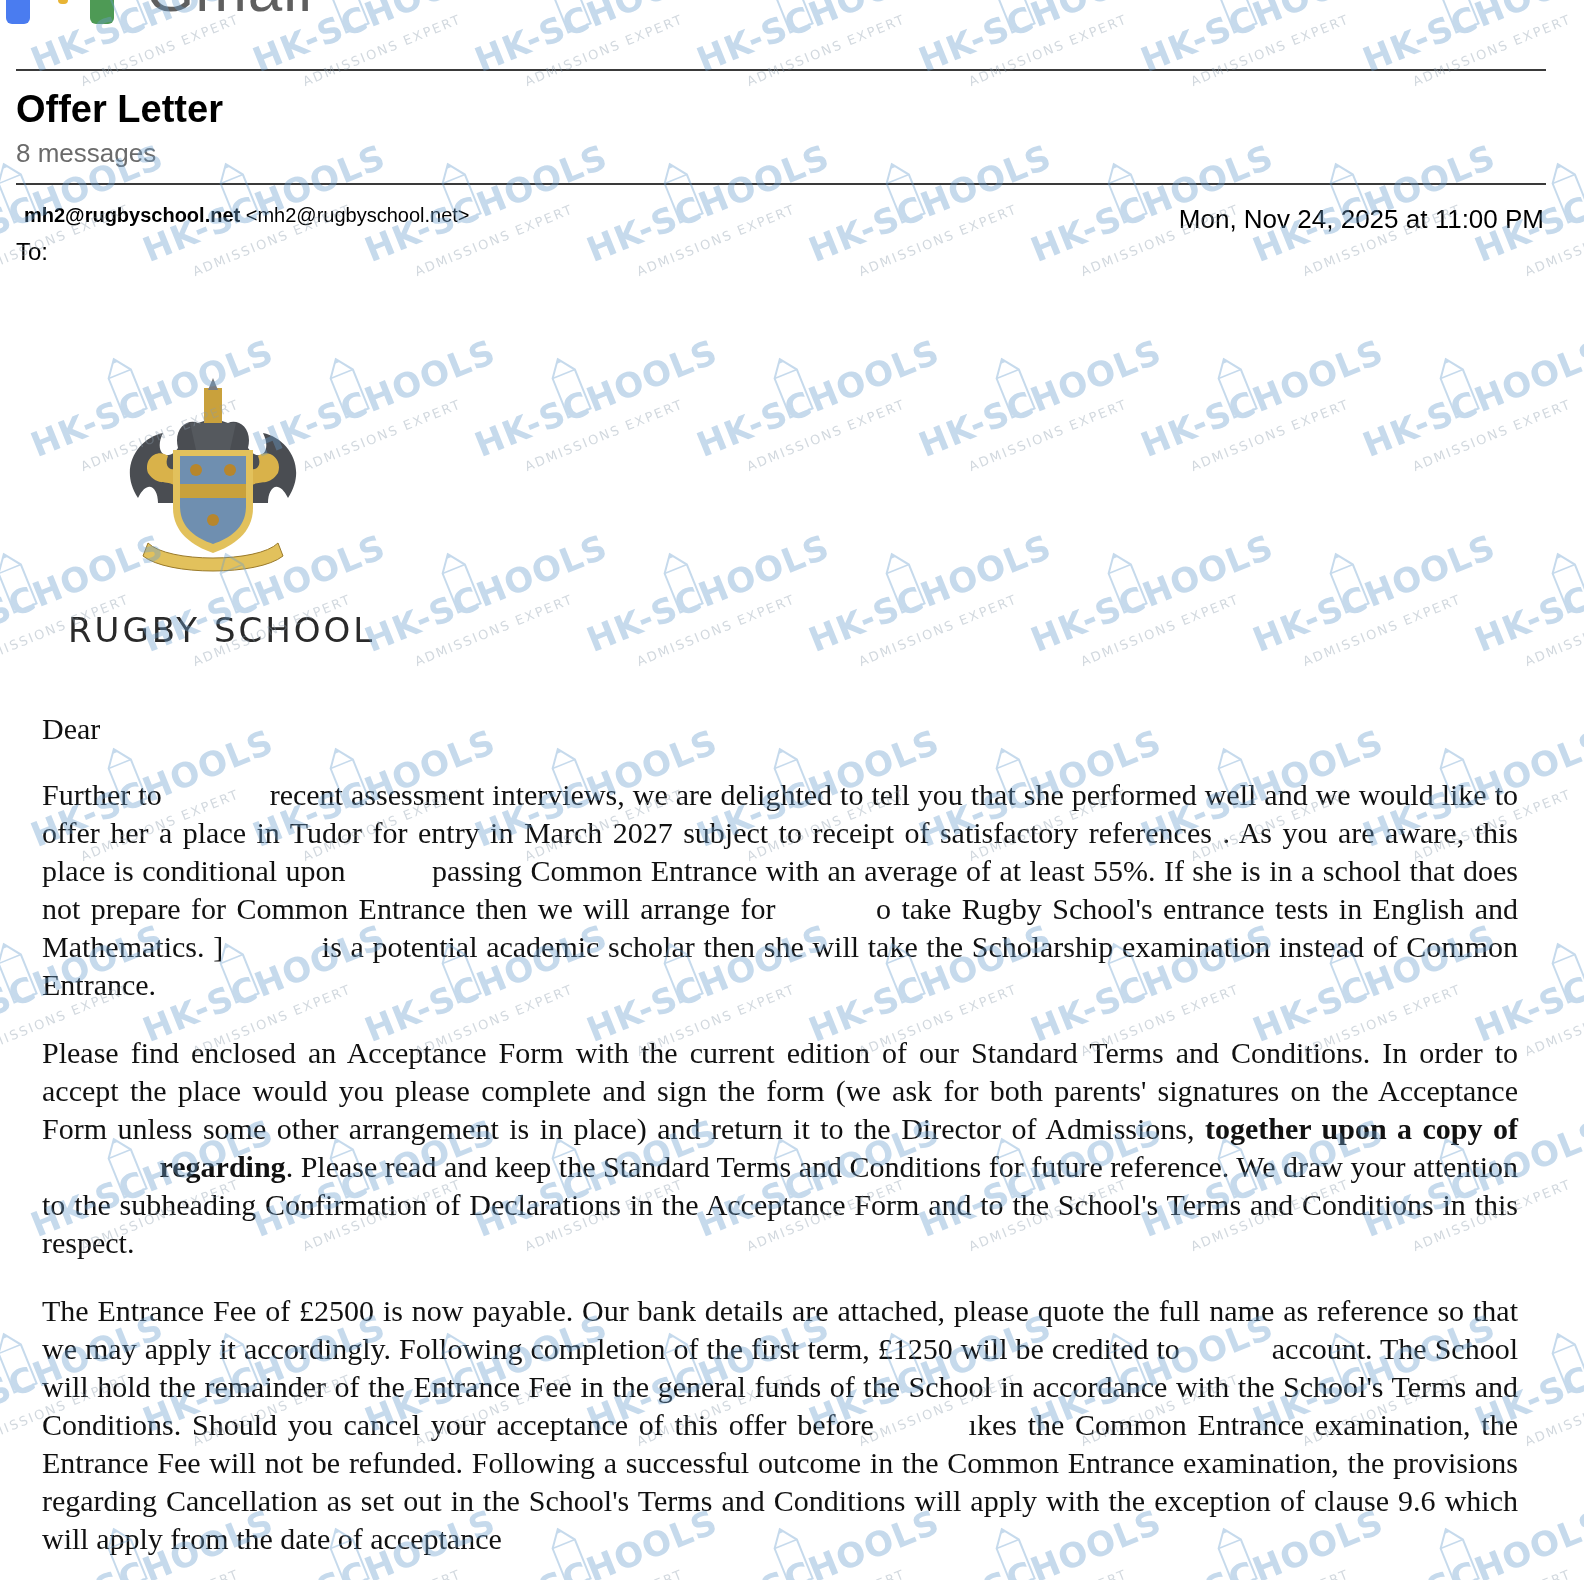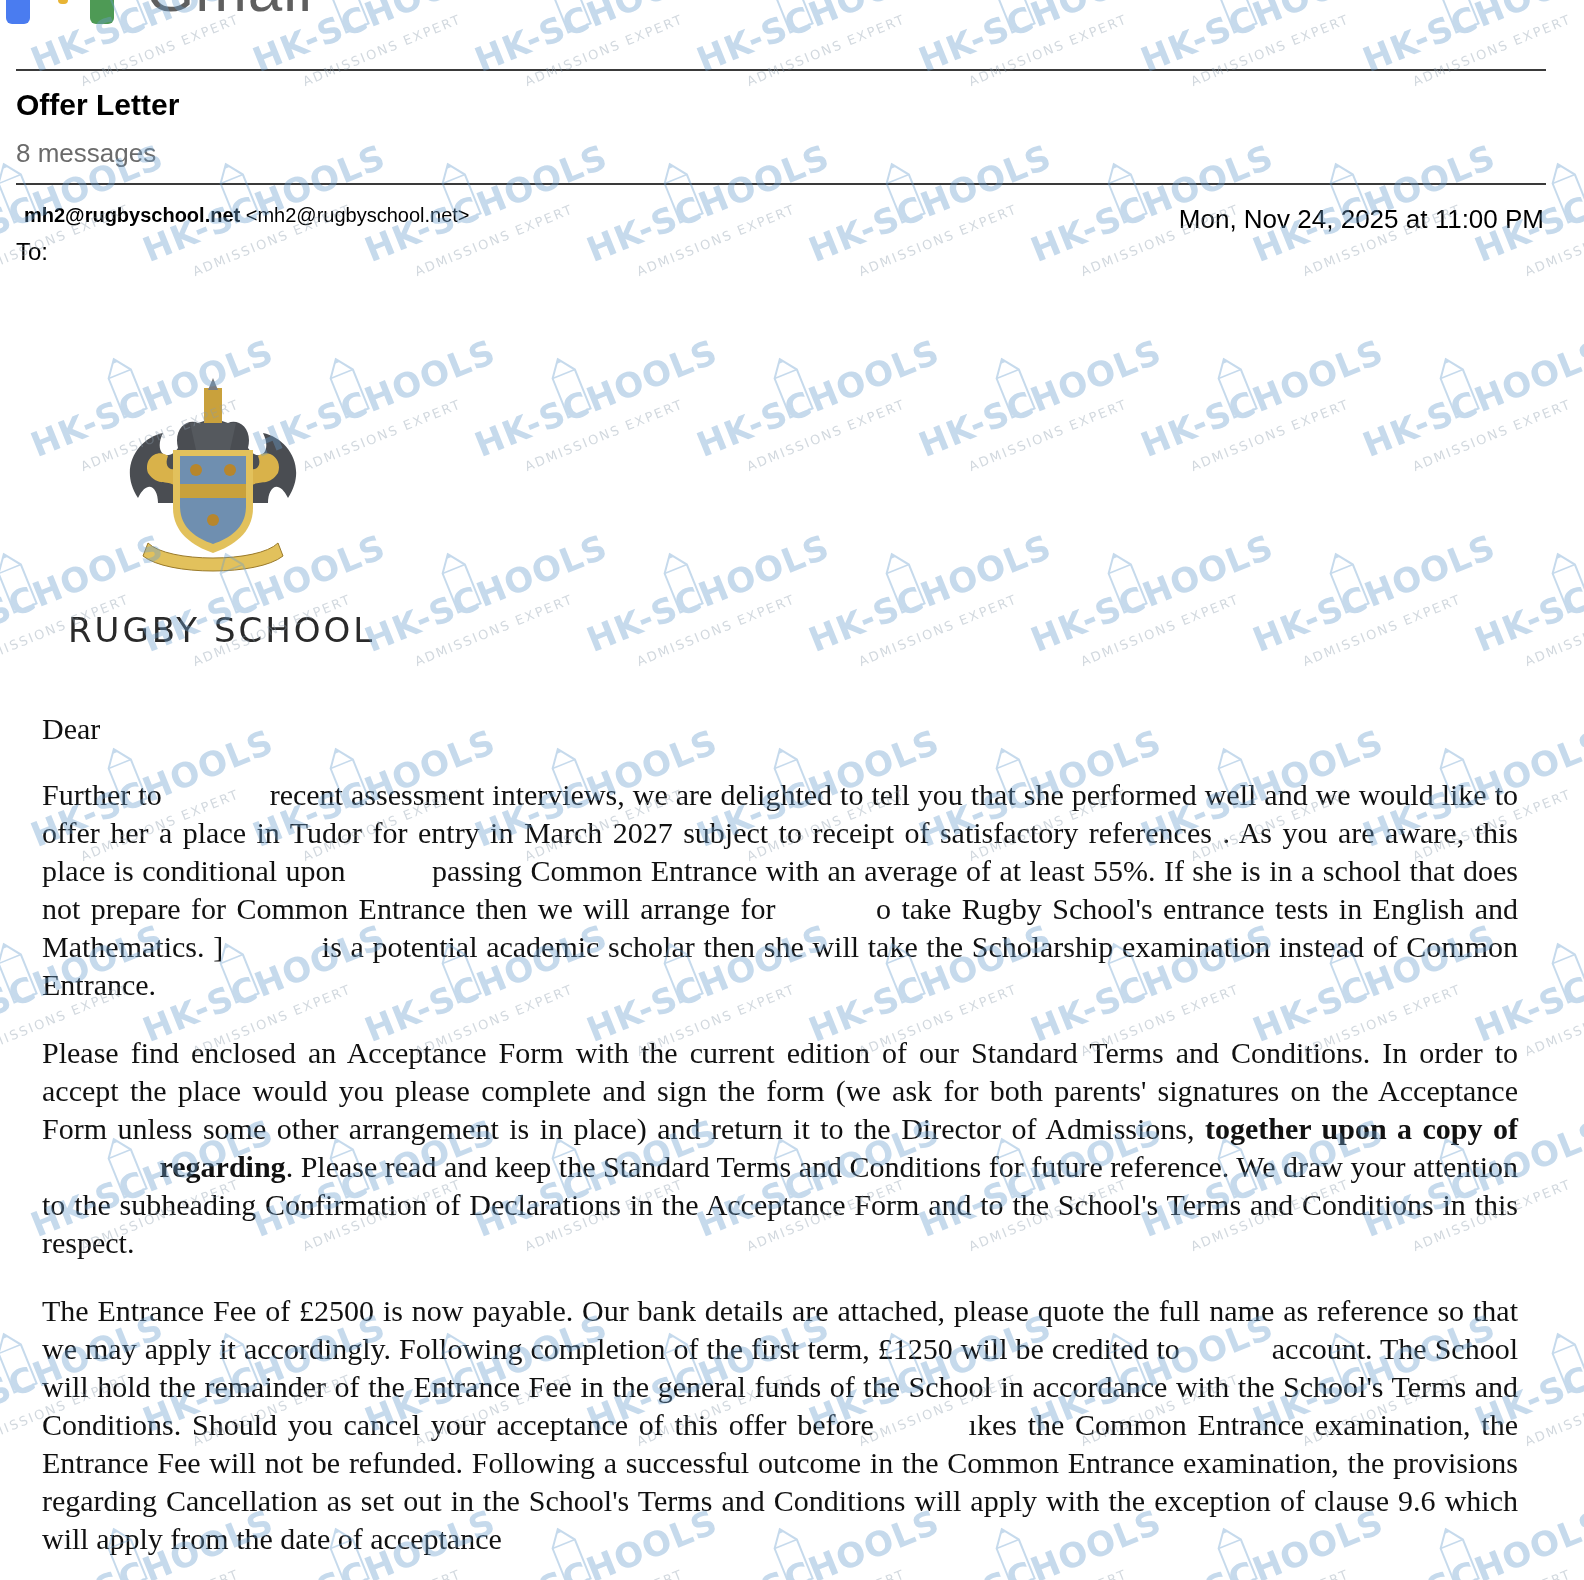--- a/index.html
+++ b/index.html
@@ -13,21 +13,21 @@
     .gmail-logo { position: absolute; left: 6px; top: -40px; height: 64px; width: 340px; }
     .gmail-logo .blue { position: absolute; left: 0; top: 0; width: 24px; height: 64px; background: #4a7cf0; border-radius: 0 0 6px 6px; }
     .gmail-logo .yellow { position: absolute; left: 52px; top: 30px; width: 10px; height: 14px; background: #e8b434; border-radius: 0 0 4px 4px; }
     .gmail-logo .green { position: absolute; left: 84px; top: 0; width: 24px; height: 64px; background: #4e9a55; border-radius: 0 0 6px 6px; }
     .gmail-logo .word { position: absolute; left: 140px; top: -6px; font-size: 62px; color: #5f5f5f; letter-spacing: 1px; }
 
     .rule { position: absolute; left: 16px; width: 1530px; height: 2px; background: #3a3a3a; }
     .rule.r1 { top: 69px; }
     .rule.r2 { top: 183px; }
 
-    .subject { position: absolute; left: 16px; top: 88px; font-size: 30px; font-weight: bold; }
+    .subject { position: absolute; left: 16px; top: 88px; font-size: 38px; font-weight: bold; }
     .msg-count { position: absolute; left: 16px; top: 138px; font-size: 26px; color: #6b6b6b; }
 
     .sender { position: absolute; left: 24px; top: 204px; font-size: 20px; }
     .sender .name { font-weight: bold; }
     .date { position: absolute; right: 40px; top: 204px; font-size: 26px; }
     .to-line { position: absolute; left: 16px; top: 238px; font-size: 24px; }
 
     
     .crest { position: absolute; left: 118px; top: 378px; width: 190px; height: 200px; }
     .school-name { position: absolute; left: 68px; top: 610px; font-size: 34px; letter-spacing: 3px; color: #2a2a2a; font-family: "DejaVu Sans", sans-serif; font-weight: normal; }

